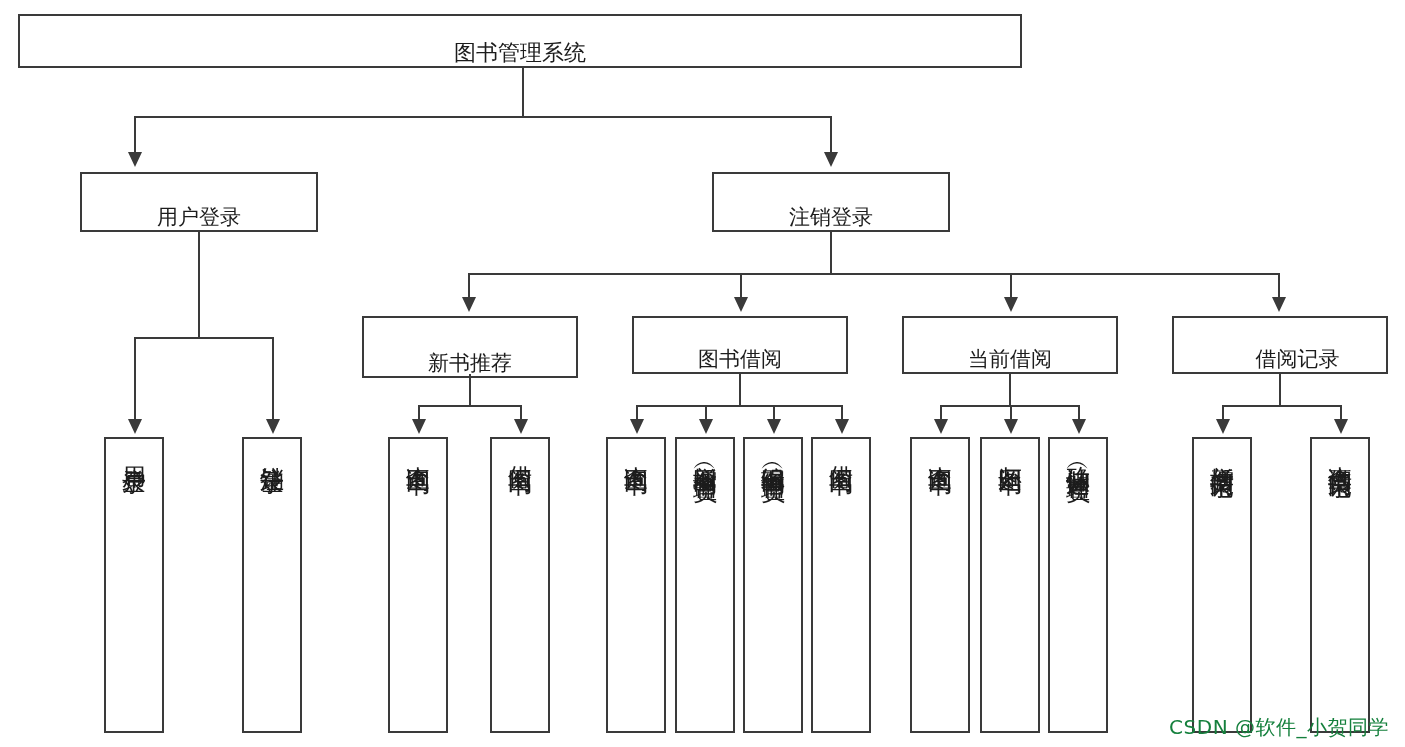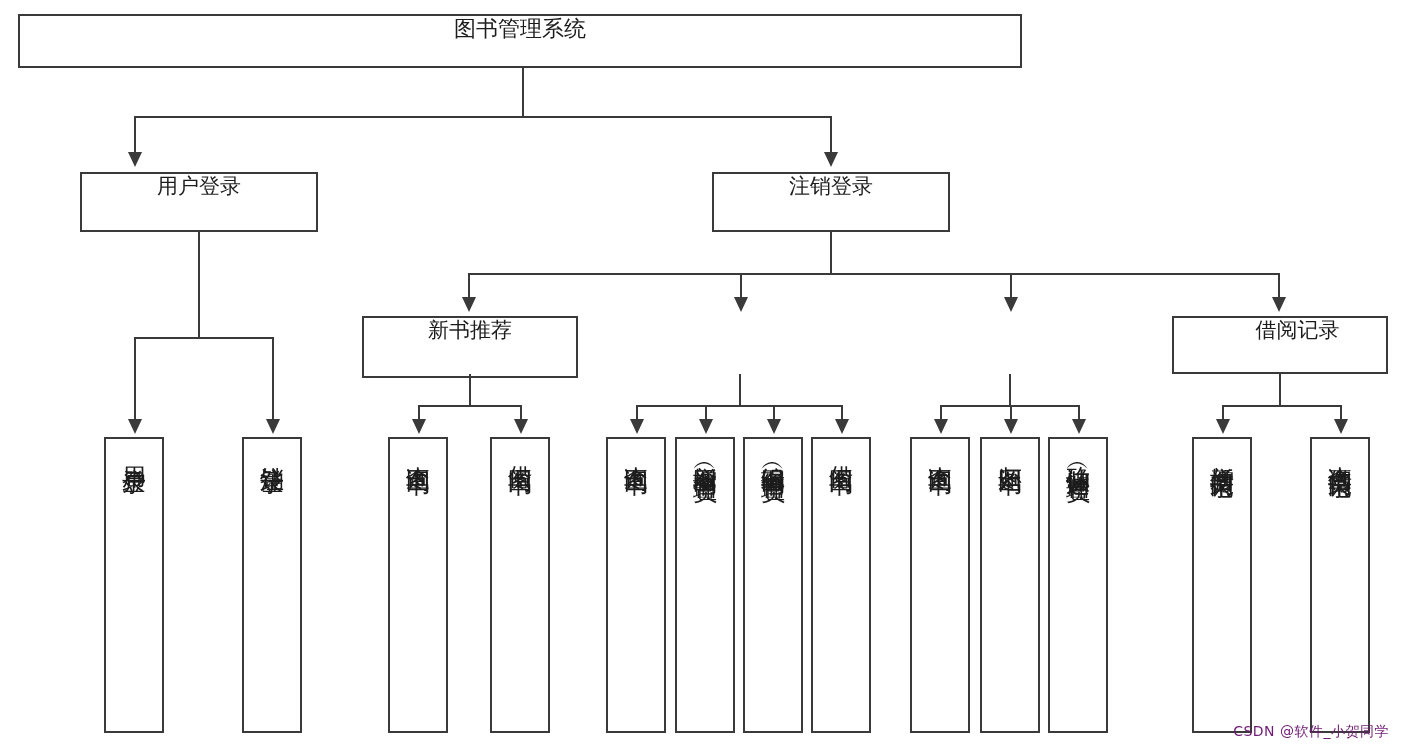--- a/index.html
+++ b/index.html
@@ -5,21 +5,21 @@
   html,body{margin:0;padding:0;background:#ffffff;}
   body{font-family:"DejaVu Sans","Liberation Sans",sans-serif;}
   #canvas{position:relative;width:1405px;height:747px;background:#fff;overflow:hidden;}
 
   .node{
     position:absolute;
     box-sizing:border-box;
     border:2px solid #3a3a3a;
     background:#ffffff;
     display:flex;
-    align-items:flex-start;
+    align-items:flex-end;
     justify-content:center;
     color:#1c1c1c;
   }
   .node .lbl{
     display:block;
     text-align:center;
     line-height:1.18;
     white-space:nowrap;
   }
   
@@ -46,22 +46,22 @@
     width:0;height:0;
     border-left:7px solid transparent;
     border-right:7px solid transparent;
     border-top:15px solid #3a3a3a;
   }
 
   #watermark{
     position:absolute;
     right:16px;
     bottom:6px;
-    font-size:14px;
-    color:#701a75;
+    font-size:20px;
+    color:#15803d;
     letter-spacing:.5px;
     white-space:nowrap;
     pointer-events:none;
   }
 </style>
 </head>
 <body>
 
 <div id="canvas">
 
@@ -100,20 +100,26 @@
   <div class="vline" style="left:740px;top:273px;height:26px;"></div>
   <div class="arrow" style="left:734px;top:297px;"></div>
   <div class="vline" style="left:1010px;top:273px;height:26px;"></div>
   <div class="arrow" style="left:1004px;top:297px;"></div>
   <div class="vline" style="left:1278px;top:273px;height:26px;"></div>
   <div class="arrow" style="left:1272px;top:297px;"></div>
 
   <div class="node horiz" style="left:362px;top:316px;width:216px;height:62px;">
     <span class="lbl">新书推荐</span>
   </div>
+  <div class="node horiz" style="left:632px;top:316px;width:216px;height:58px;">
+    <span class="lbl">图书借阅</span>
+  </div>
+  <div class="node horiz" style="left:902px;top:316px;width:216px;height:58px;">
+    <span class="lbl">当前借阅</span>
+  </div>
   <div class="node horiz" style="left:1172px;top:316px;width:216px;height:58px;padding-left:35px;">
     <span class="lbl">借阅记录</span>
   </div>
 
   <div class="vline" style="left:469px;top:374px;height:31px;"></div>
   <div class="hline" style="left:418px;top:405px;width:104px;"></div>
   <div class="vline" style="left:418px;top:405px;height:16px;"></div>
   <div class="arrow" style="left:412px;top:419px;"></div>
   <div class="vline" style="left:520px;top:405px;height:16px;"></div>
   <div class="arrow" style="left:514px;top:419px;"></div>

